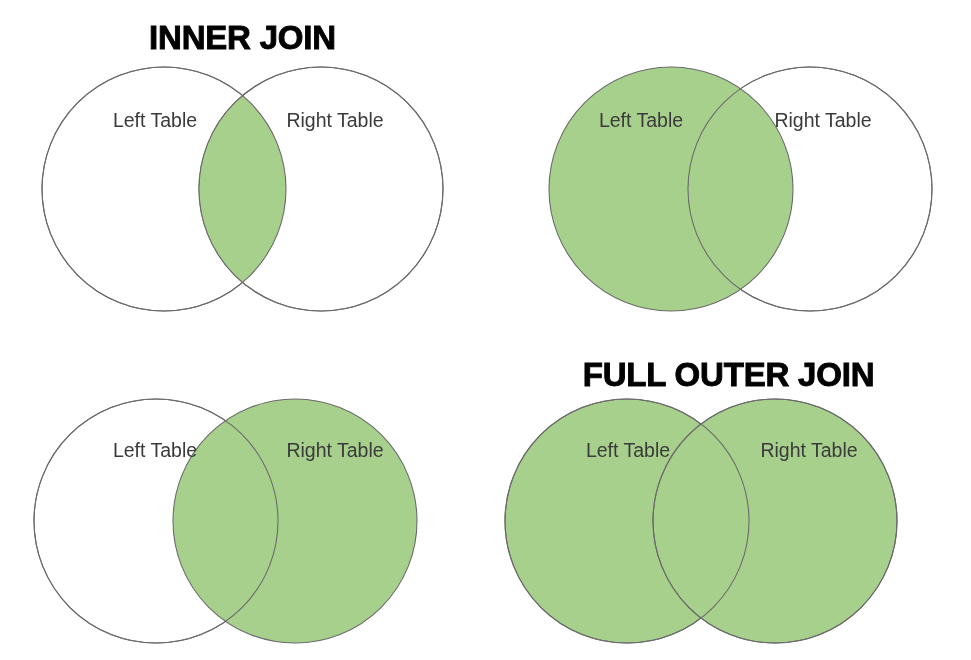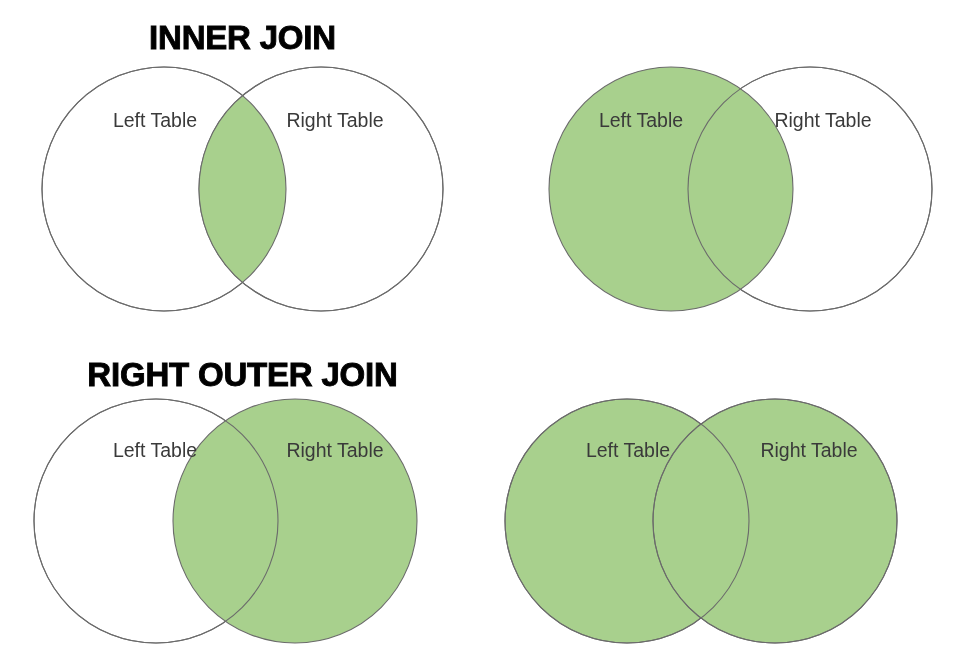--- a/index.html
+++ b/index.html
@@ -124,36 +124,36 @@
       <circle class="venn-circle is-filled" cx="185" cy="131" r="122"></circle>
 
       <circle class="venn-circle is-clear" cx="324" cy="131" r="122"></circle>
 
       <text class="venn-label" x="155" y="64">Left Table</text>
       <text class="venn-label" x="337" y="64">Right Table</text>
     </svg>
   </div>
 
   <div class="panel panel-bl">
-    <div class="panel-title">RIGHT OUTER JOIN</div>
 
     <svg class="venn" width="485" height="262" viewBox="0 0 485 262">
 
       <circle class="venn-circle" cx="156" cy="131" r="122"></circle>
 
       <circle class="venn-circle is-filled" cx="295" cy="131" r="122"></circle>
 
       <circle class="venn-circle is-clear" cx="156" cy="131" r="122"></circle>
 
       <text class="venn-label" x="155" y="62">Left Table</text>
       <text class="venn-label" x="335" y="62">Right Table</text>
     </svg>
   </div>
 
   <div class="panel panel-br">
+    <div class="panel-title">FULL OUTER JOIN</div>
 
     <svg class="venn" width="485" height="262" viewBox="0 0 485 262">
 
       <circle class="venn-circle is-filled" cx="141" cy="131" r="122"></circle>
       <circle class="venn-circle is-filled" cx="289" cy="131" r="122"></circle>
 
       <circle class="venn-circle is-clear" cx="141" cy="131" r="122"></circle>
       <circle class="venn-circle is-clear" cx="289" cy="131" r="122"></circle>
 
       <text class="venn-label" x="142" y="62">Left Table</text>

